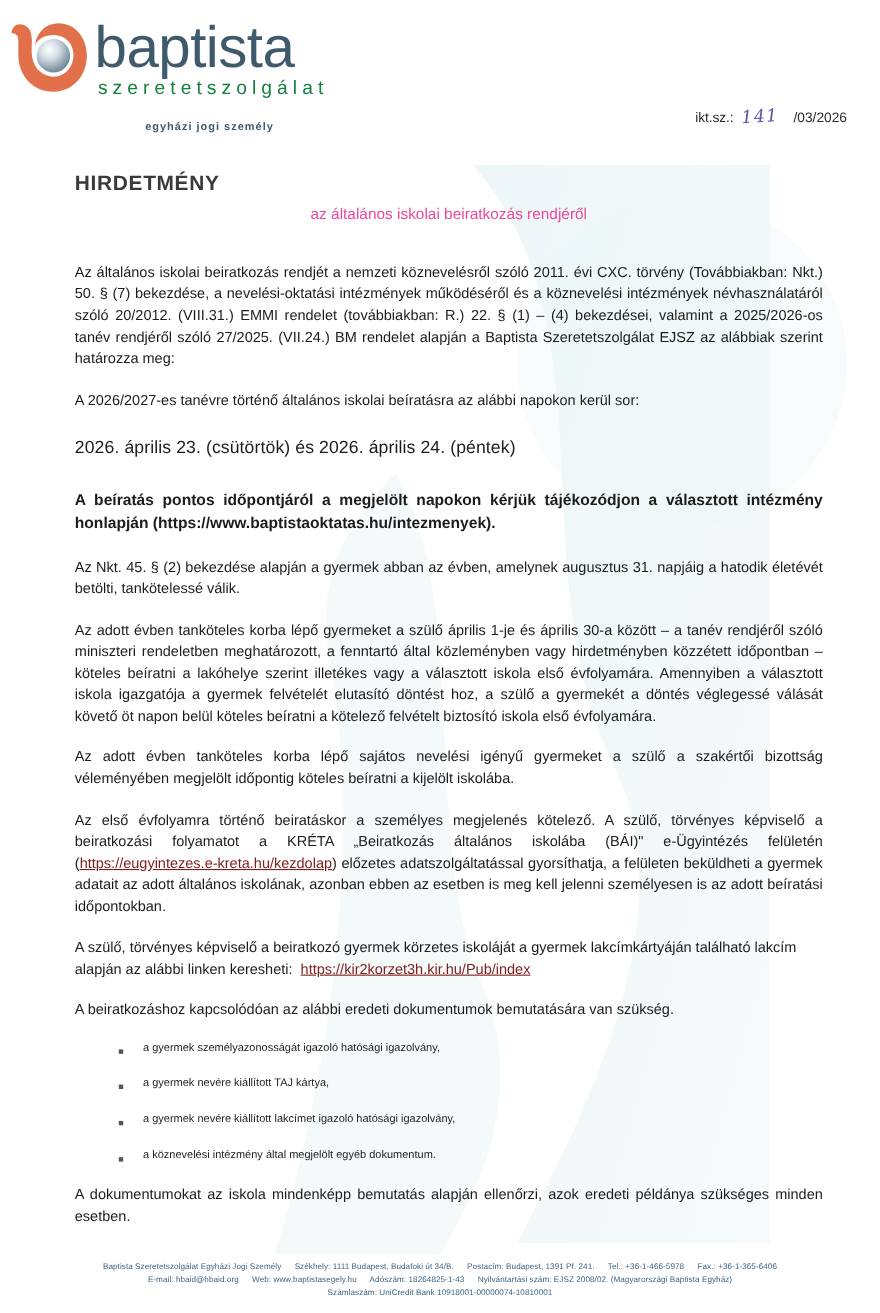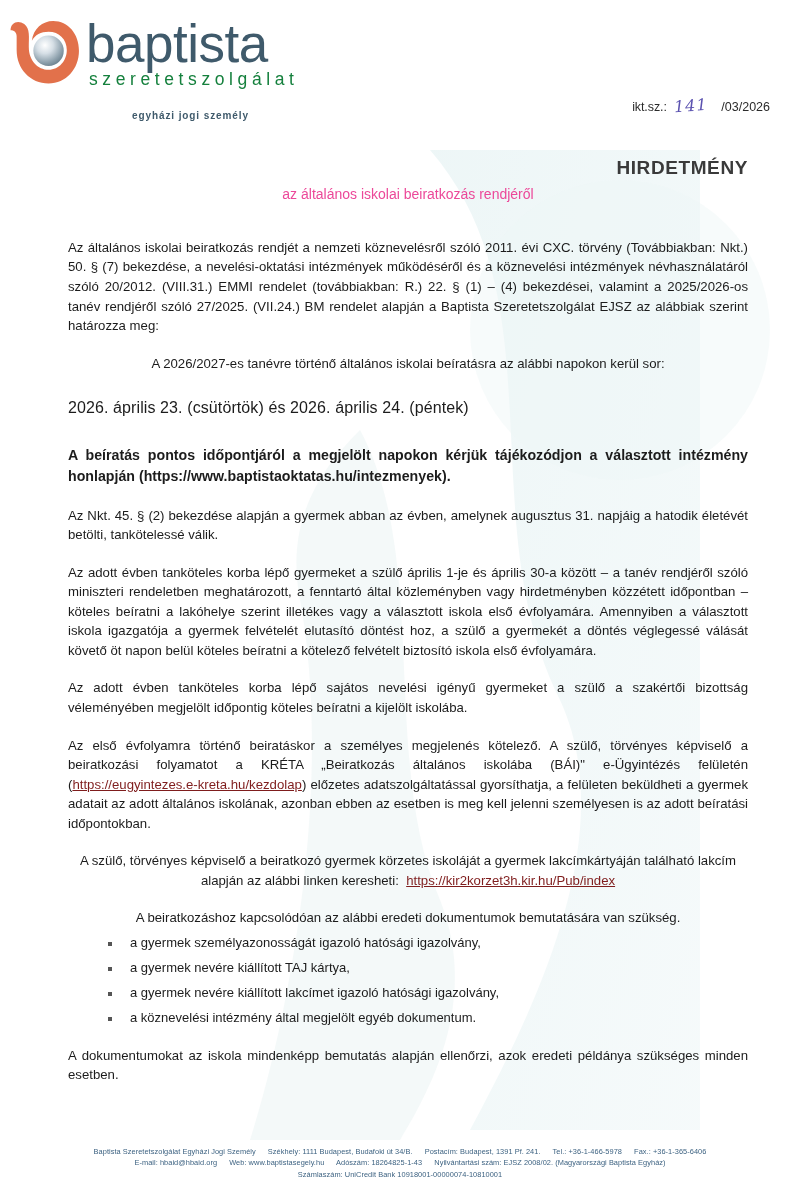--- a/index.html
+++ b/index.html
@@ -79,21 +79,21 @@
   }
 
   
   .content {
     position: relative;
     z-index: 2;
     padding: 0 52px 0 68px;
     color: #1c1c1c;
   }
   .title {
-    text-align: right;
+    text-align: left;
     font-size: 19px;
     font-weight: bold;
     color: #3a3a3a;
     letter-spacing: 0.6px;
     margin-top: 36px;
   }
   .subtitle {
     text-align: center;
     font-size: 14px;
     font-weight: normal;
@@ -102,21 +102,21 @@
   }
 
   p.para {
     text-align: justify;
     font-size: 13.2px;
     line-height: 1.48;
     margin-top: 18px;
     hyphens: none;
   }
   p.first { margin-top: 36px; }
-  p.nojust { text-align: center; }
+  p.nojust { text-align: left; }
 
   .dates {
     text-align: left;
     font-size: 16px;
     font-weight: normal;
     margin-top: 26px;
     letter-spacing: 0.1px;
   }
   p.bold-para {
     font-weight: bold;
@@ -131,25 +131,25 @@
     text-decoration: underline;
   }
 
   ul.doclist {
     margin-top: 4px;
     padding-left: 38px;
     list-style: none;
   }
   ul.doclist li {
     position: relative;
-    font-size: 13px;
+    font-size: 10px;
     line-height: 1.46;
     text-align: justify;
     padding-left: 24px;
-    margin-top: 6px;
+    margin-top: 18px;
   }
   ul.doclist li::before {
     content: "";
     position: absolute;
     left: 2px; top: 8px;
     width: 4px; height: 4px;
     background: #555;
   }
 
   

